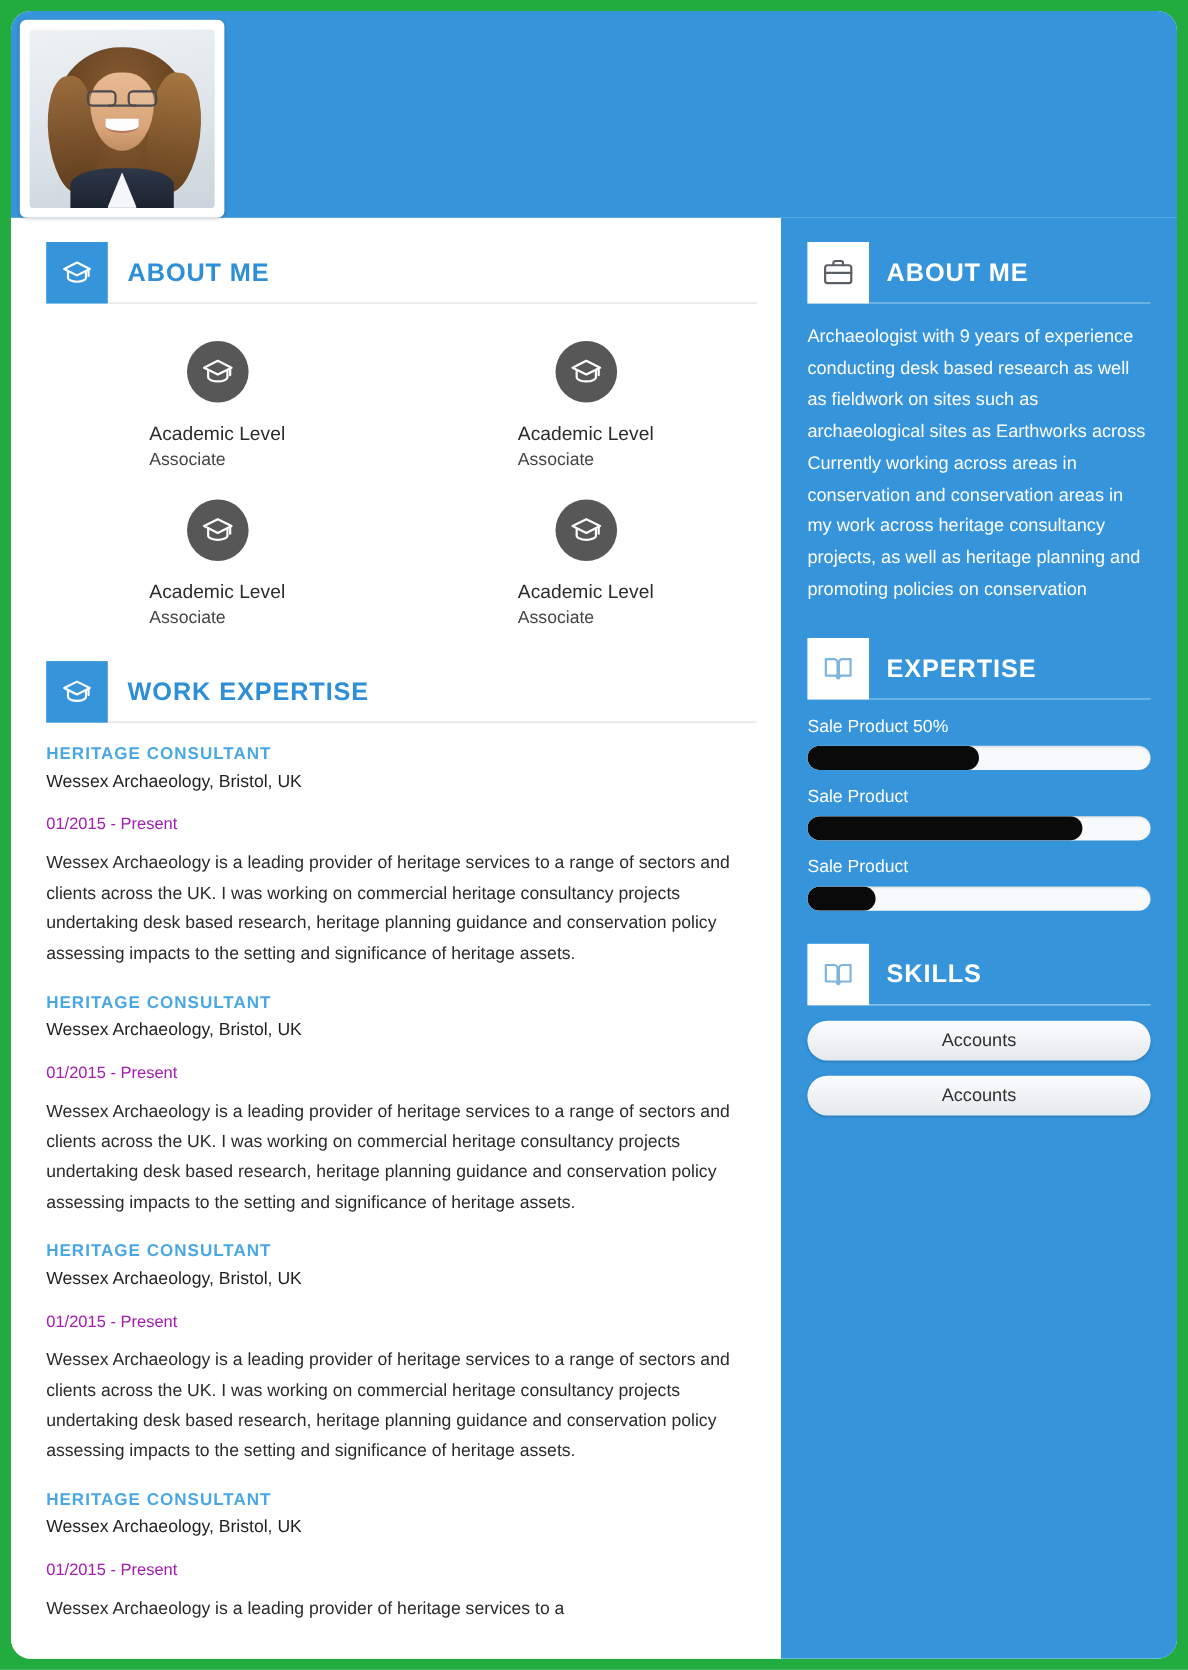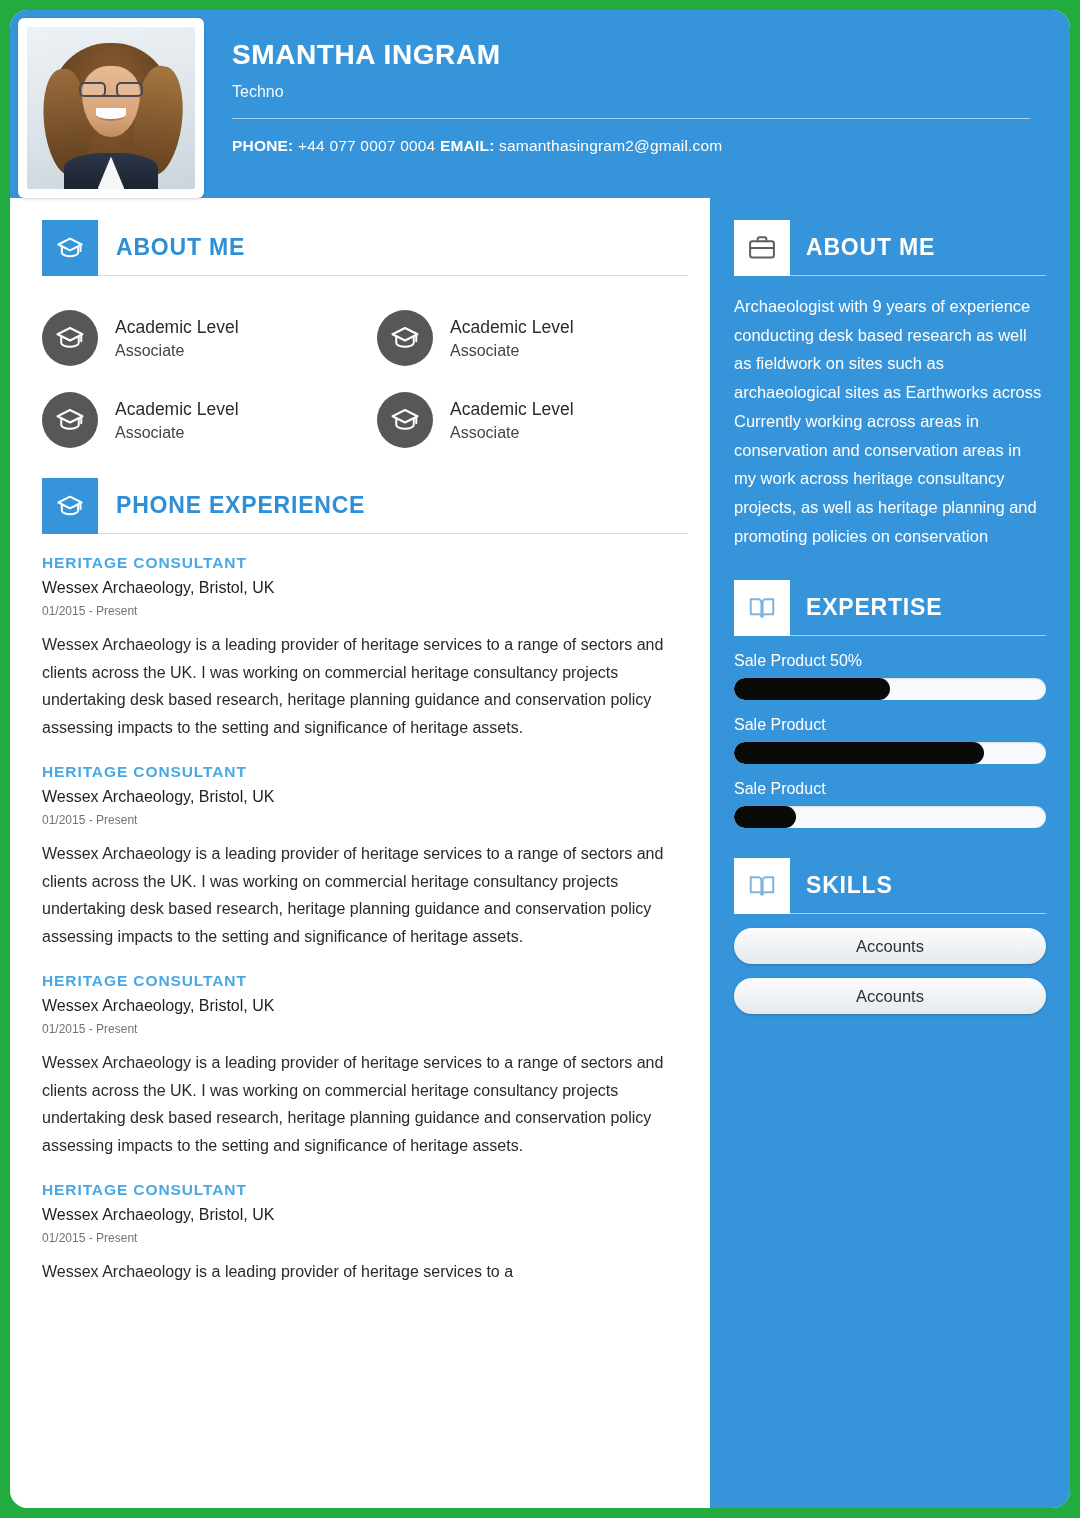--- a/index.html
+++ b/index.html
@@ -215,21 +215,21 @@
 
   
   .edu-grid {
     display: grid;
     grid-template-columns: 1fr 1fr;
     row-gap: 26px;
     column-gap: 24px;
     margin: 34px 0 30px 0;
   }
 
-  .edu-item { display: flex; align-items: center; gap: 17px; }
+  .edu-item { display: flex; align-items: center; gap: 17px; flex-direction: column; }
 
   .edu-icon {
     width: 56px; height: 56px;
     border-radius: 50%;
     background: #575757;
     display: flex; align-items: center; justify-content: center;
     flex: 0 0 auto;
   }
   .edu-icon svg { width: 30px; height: 30px; }
 
@@ -247,23 +247,23 @@
     color: #49a7e4;
     letter-spacing: .9px;
     text-transform: uppercase;
   }
   .job-company {
     font-size: 16px;
     color: #1f1f1f;
     margin-top: 7px;
   }
   .job-dates {
-    font-size: 12px;
-    color: #737373;
-    margin-top: 7px;
+    font-size: 15px;
+    color: #a21caf;
+    margin-top: 21px;
   }
   .job-desc {
     font-size: 16px;
     color: #2a2a2a;
     line-height: 1.72;
     margin-top: 13px;
     max-width: 625px;
   }
 
   
@@ -363,31 +363,20 @@
         <div class="ph-collar"></div>
         <div class="ph-glasses">
           <div class="ph-lens l"></div>
           <div class="ph-lens r"></div>
         </div>
         <div class="ph-bridge"></div>
         <div class="ph-smile"></div>
       </div>
     </div>
 
-    <div class="header-text">
-      <div class="name">SMANTHA INGRAM</div>
-      <div class="role">Techno</div>
-      <div class="hr-line"></div>
-      <div class="contact">
-        <b>PHONE:</b>
-        <span>+44 077 0007 0004</span>
-        <b>EMAIL:</b>
-        <span>samanthasingram2@gmail.com</span>
-      </div>
-    </div>
   </div>
 
   <div class="body-wrap">
 
     <div class="main">
 
       <div class="sec-head">
         <div class="sec-badge">
           <svg viewBox="0 0 24 24" fill="none" stroke="#ffffff" stroke-width="1.7" stroke-linecap="round" stroke-linejoin="round">
             <path d="M12 4 2 9l10 5 10-5-10-5z"></path>
@@ -460,21 +449,21 @@
 
       <div class="sec-head">
         <div class="sec-badge">
           <svg viewBox="0 0 24 24" fill="none" stroke="#ffffff" stroke-width="1.7" stroke-linecap="round" stroke-linejoin="round">
             <path d="M12 4 2 9l10 5 10-5-10-5z"></path>
               <path d="M5 11v5c0 1.5 3.2 3 7 3s7-1.5 7-3v-5"></path>
               <path d="M21 9.5v5"></path>
           </svg>
         </div>
         <div class="sec-title-wrap">
-          <div class="sec-title">PHONE EXPERIENCE</div>
+          <div class="sec-title">WORK EXPERTISE</div>
         </div>
       </div>
 
       <div class="jobs">
 
         <div class="job">
           <div class="job-role">HERITAGE CONSULTANT</div>
           <div class="job-company">Wessex Archaeology, Bristol, UK</div>
           <div class="job-dates">01/2015 - Present</div>
           <div class="job-desc">Wessex Archaeology is a leading provider of heritage services to a range of sectors and clients across the UK. I was working on commercial heritage consultancy projects undertaking desk based research, heritage planning guidance and conservation policy assessing impacts to the setting and significance of heritage assets.</div>

